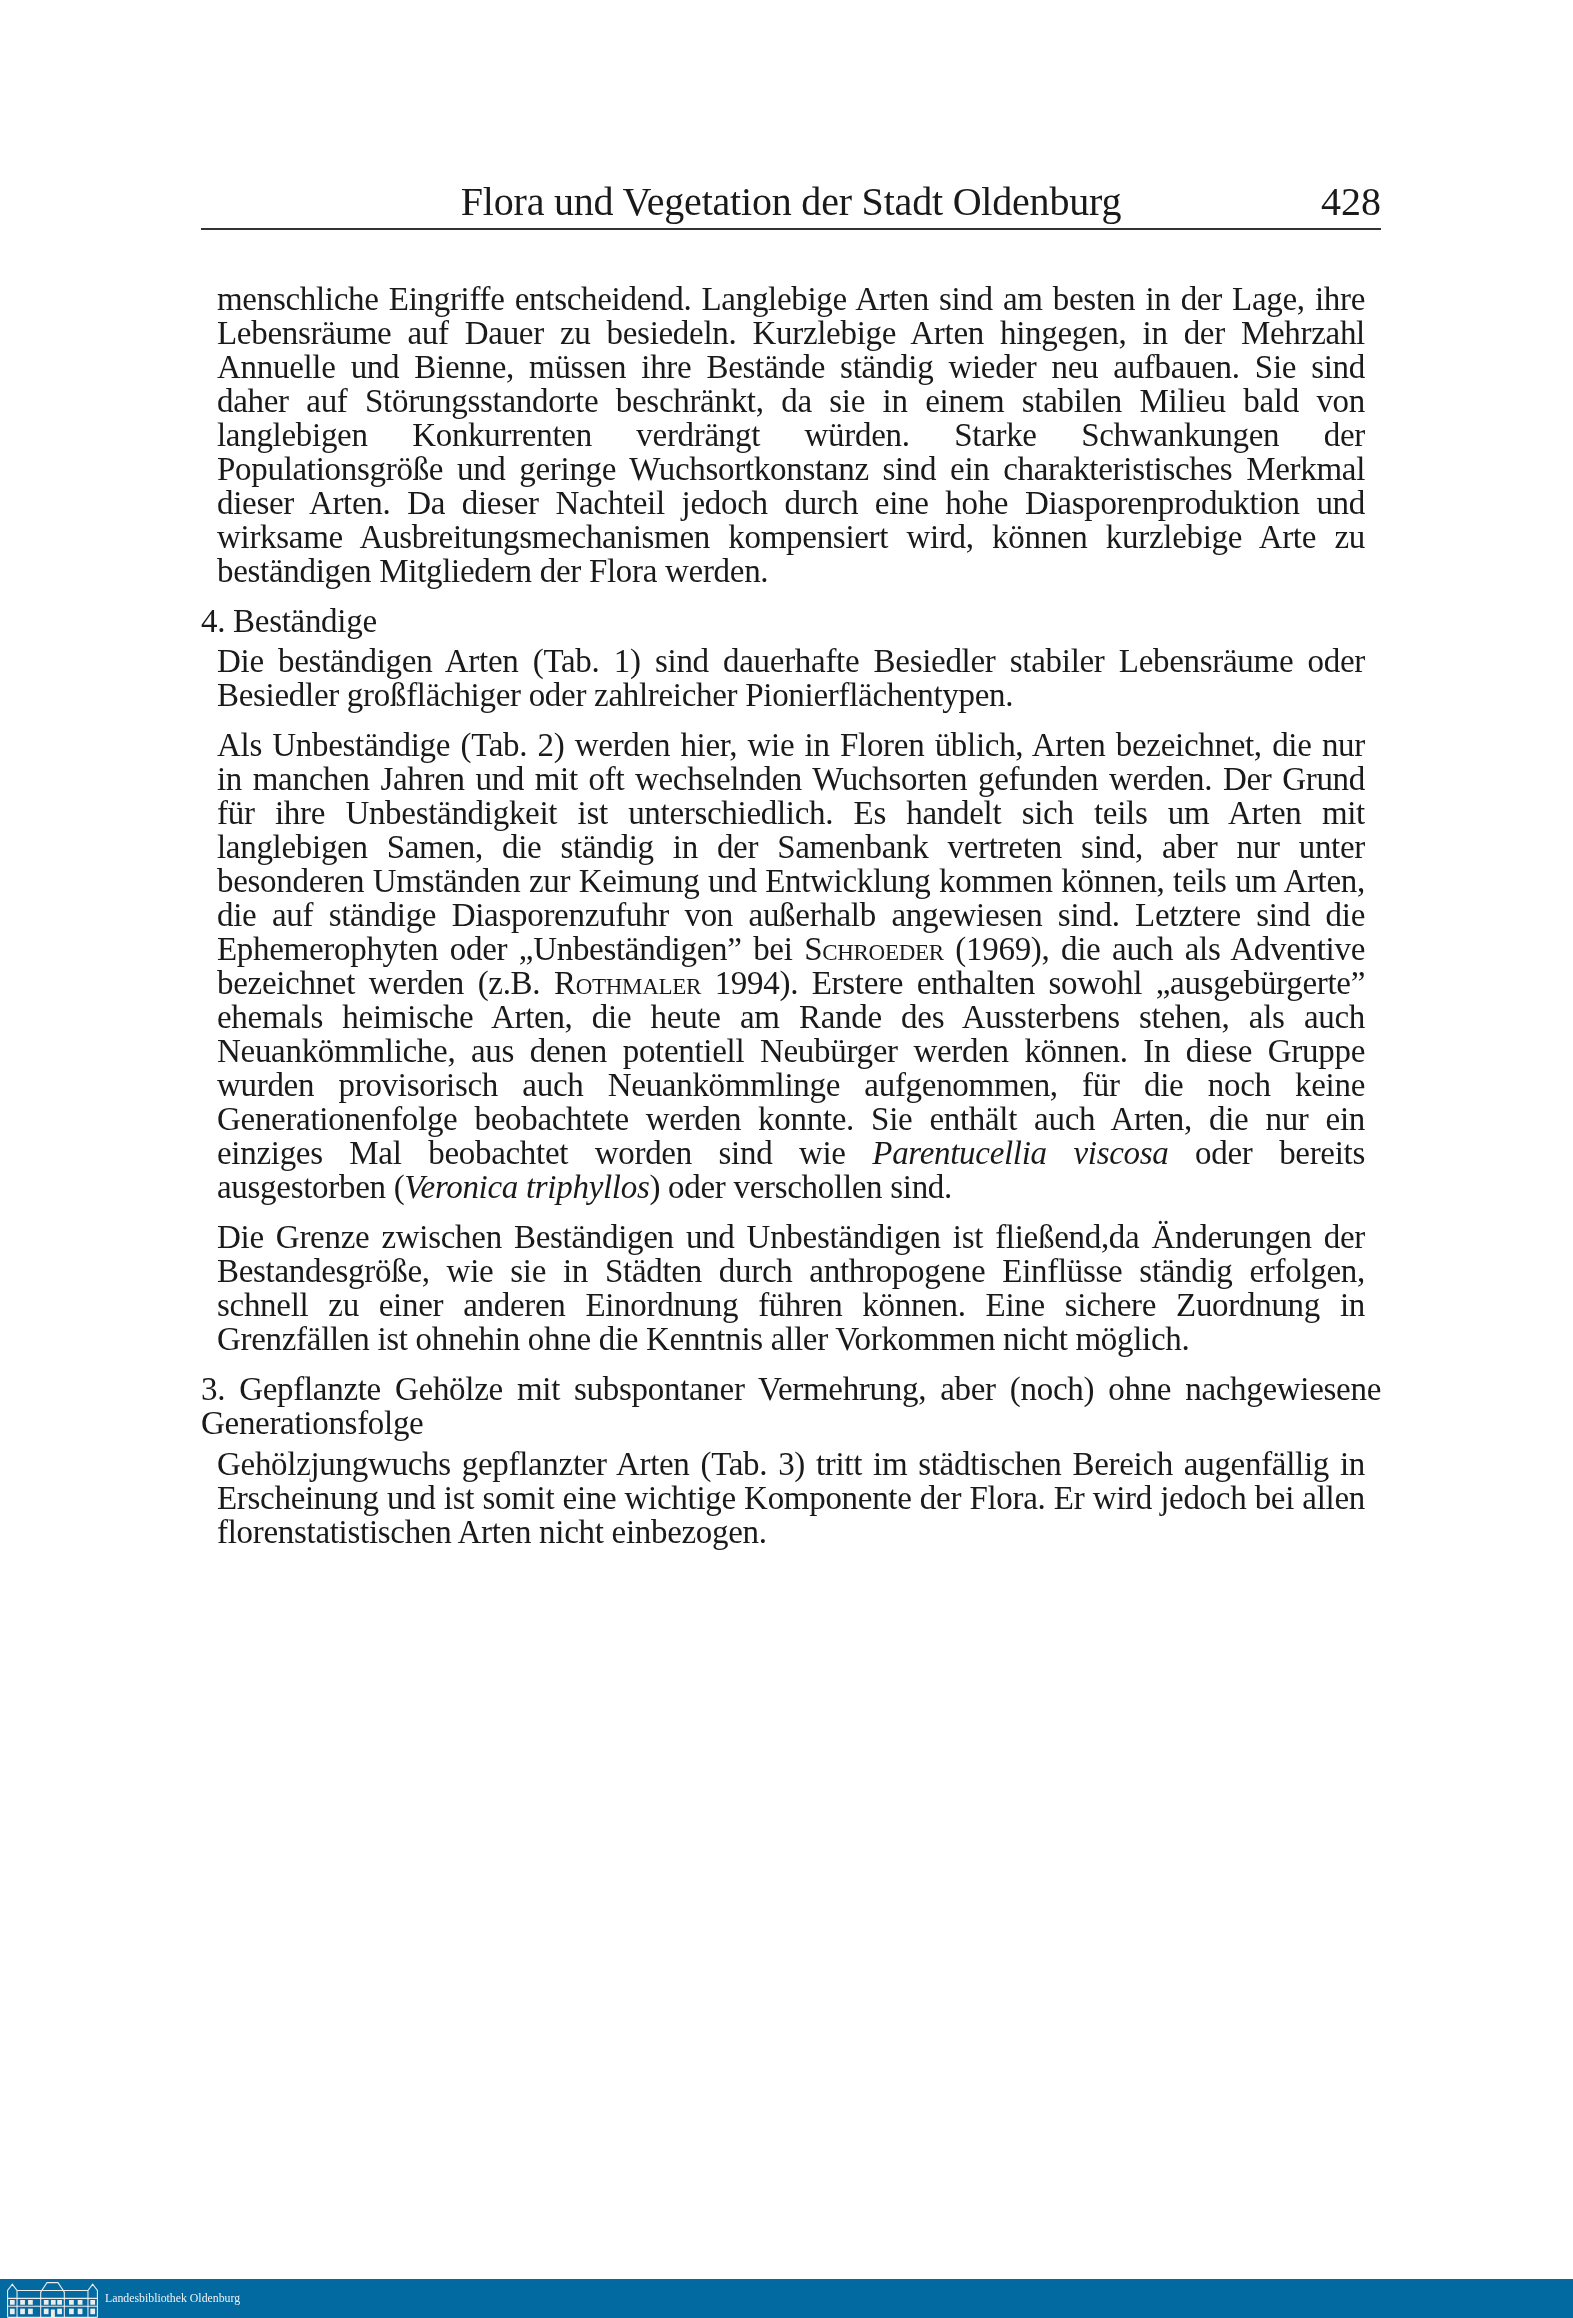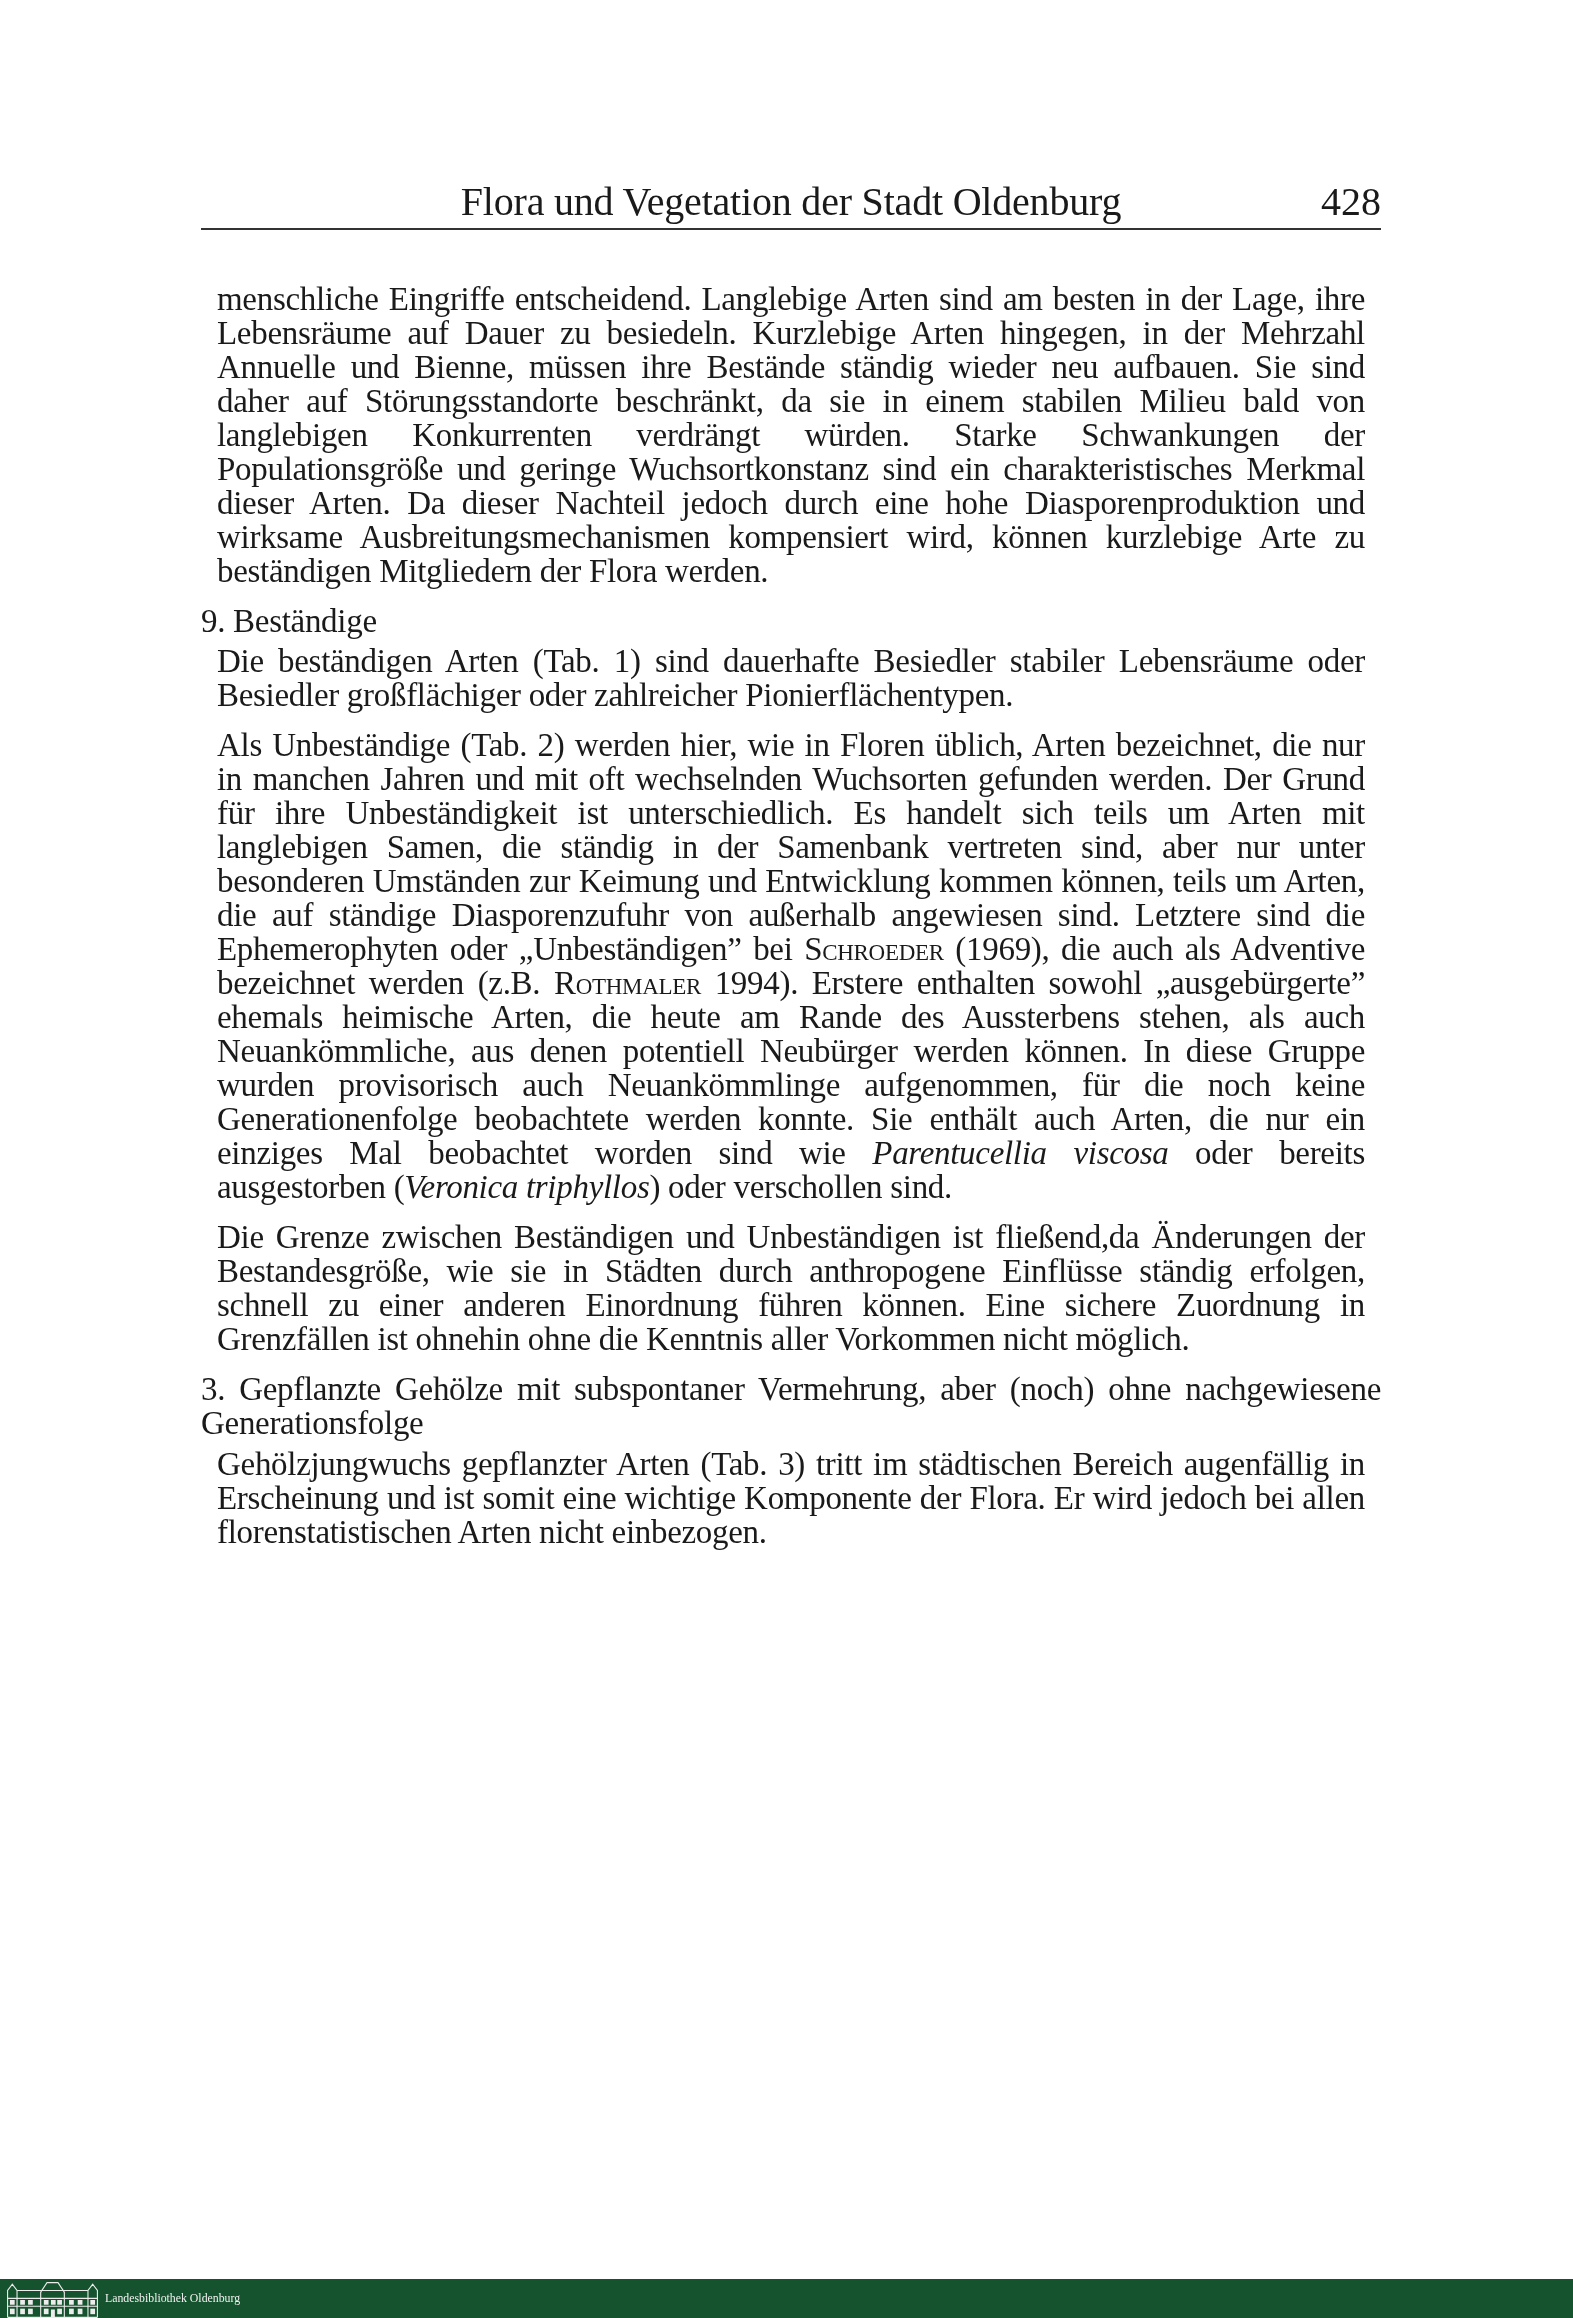--- a/index.html
+++ b/index.html
@@ -73,21 +73,21 @@
       font-variant: small-caps;
     }
     .it { font-style: italic; }
 
     .footer-bar {
       position: absolute;
       left: 0;
       top: 2279px;
       width: 1574px;
       height: 39px;
-      background: #14532d;
+      background: #0369a1;
     }
     .footer-logo {
       position: absolute;
       left: 5.5px;
       top: 1.6px;
       width: 93px;
       height: 38px;
     }
     .footer-text {
       position: absolute;
@@ -106,21 +106,21 @@
 <div class="page">
   <div class="running-head">
     <span class="running-title">Flora und Vegetation der Stadt Oldenburg</span>
     <span class="page-number">428</span>
   </div>
   <div class="header-rule"></div>
 
   <div class="body-text">
     <p class="para">menschliche Eingriffe entscheidend. Langlebige Arten sind am besten in der Lage, ihre Lebensräume auf Dauer zu besiedeln. Kurzlebige Arten hingegen, in der Mehrzahl Annuelle und Bienne, müssen ihre Bestände ständig wieder neu aufbauen. Sie sind daher auf Störungsstandorte beschränkt, da sie in einem stabilen Milieu bald von langlebigen Konkurrenten verdrängt würden. Starke Schwankungen der Populationsgröße und geringe Wuchsortkonstanz sind ein charakteristisches Merkmal dieser Arten. Da dieser Nachteil jedoch durch eine hohe Diasporenproduktion und wirksame Ausbreitungsmechanismen kompensiert wird, können kurzlebige Arte zu beständigen Mitgliedern der Flora werden.</p>
 
-    <p class="heading">9. Beständige</p>
+    <p class="heading">4. Beständige</p>
     <p class="para">Die beständigen Arten (Tab. 1) sind dauerhafte Besiedler stabiler Lebensräume oder Besiedler großflächiger oder zahlreicher Pionierflächentypen.</p>
 
     <p class="para"><span>Als Unbeständige (Tab. 2) werden hier, wie in Floren üblich, Arten bezeichnet, die nur in manchen Jahren und mit oft wechselnden Wuchsorten gefunden werden. Der Grund für ihre Unbeständigkeit ist unterschiedlich. Es handelt sich teils um Arten mit langlebigen Samen, die ständig in der Samenbank vertreten sind, aber nur unter besonderen Umständen zur Keimung und Entwicklung kommen können, teils um Arten, die auf ständige Diasporenzufuhr von außerhalb angewiesen sind. Letztere sind die Ephemerophyten oder „Unbeständigen” bei </span><span class="sc">Schroeder</span><span> (1969), die auch als Adventive bezeichnet werden (z.B. </span><span class="sc">Rothmaler</span><span> 1994). Erstere enthalten sowohl „ausgebürgerte” ehemals heimische Arten, die heute am Rande des Aussterbens stehen, als auch Neuankömmliche, aus denen potentiell Neubürger werden können. In diese Gruppe wurden provisorisch auch Neuankömmlinge aufgenommen, für die noch keine Generationenfolge beobachtete werden konnte. Sie enthält auch Arten, die nur ein einziges Mal beobachtet worden sind wie </span><span class="it">Parentucellia viscosa</span><span> oder bereits ausgestorben (</span><span class="it">Veronica triphyllos</span><span>) oder verschollen sind.</span></p>
 
     <p class="para">Die Grenze zwischen Beständigen und Unbeständigen ist fließend,da Änderungen der Bestandesgröße, wie sie in Städten durch anthropogene Einflüsse ständig erfolgen, schnell zu einer anderen Einordnung führen können. Eine sichere Zuordnung in Grenzfällen ist ohnehin ohne die Kenntnis aller Vorkommen nicht möglich.</p>
 
     <p class="heading para" style="margin-top:14px;">3. Gepflanzte Gehölze mit subspontaner Vermehrung, aber (noch) ohne nachgewiesene Generationsfolge</p>
     <p class="para" style="margin-top:6.3px;">Gehölzjungwuchs gepflanzter Arten (Tab. 3) tritt im städtischen Bereich augenfällig in Erscheinung und ist somit eine wichtige Komponente der Flora. Er wird jedoch bei allen florenstatistischen Arten nicht einbezogen.</p>
   </div>
 </div>

